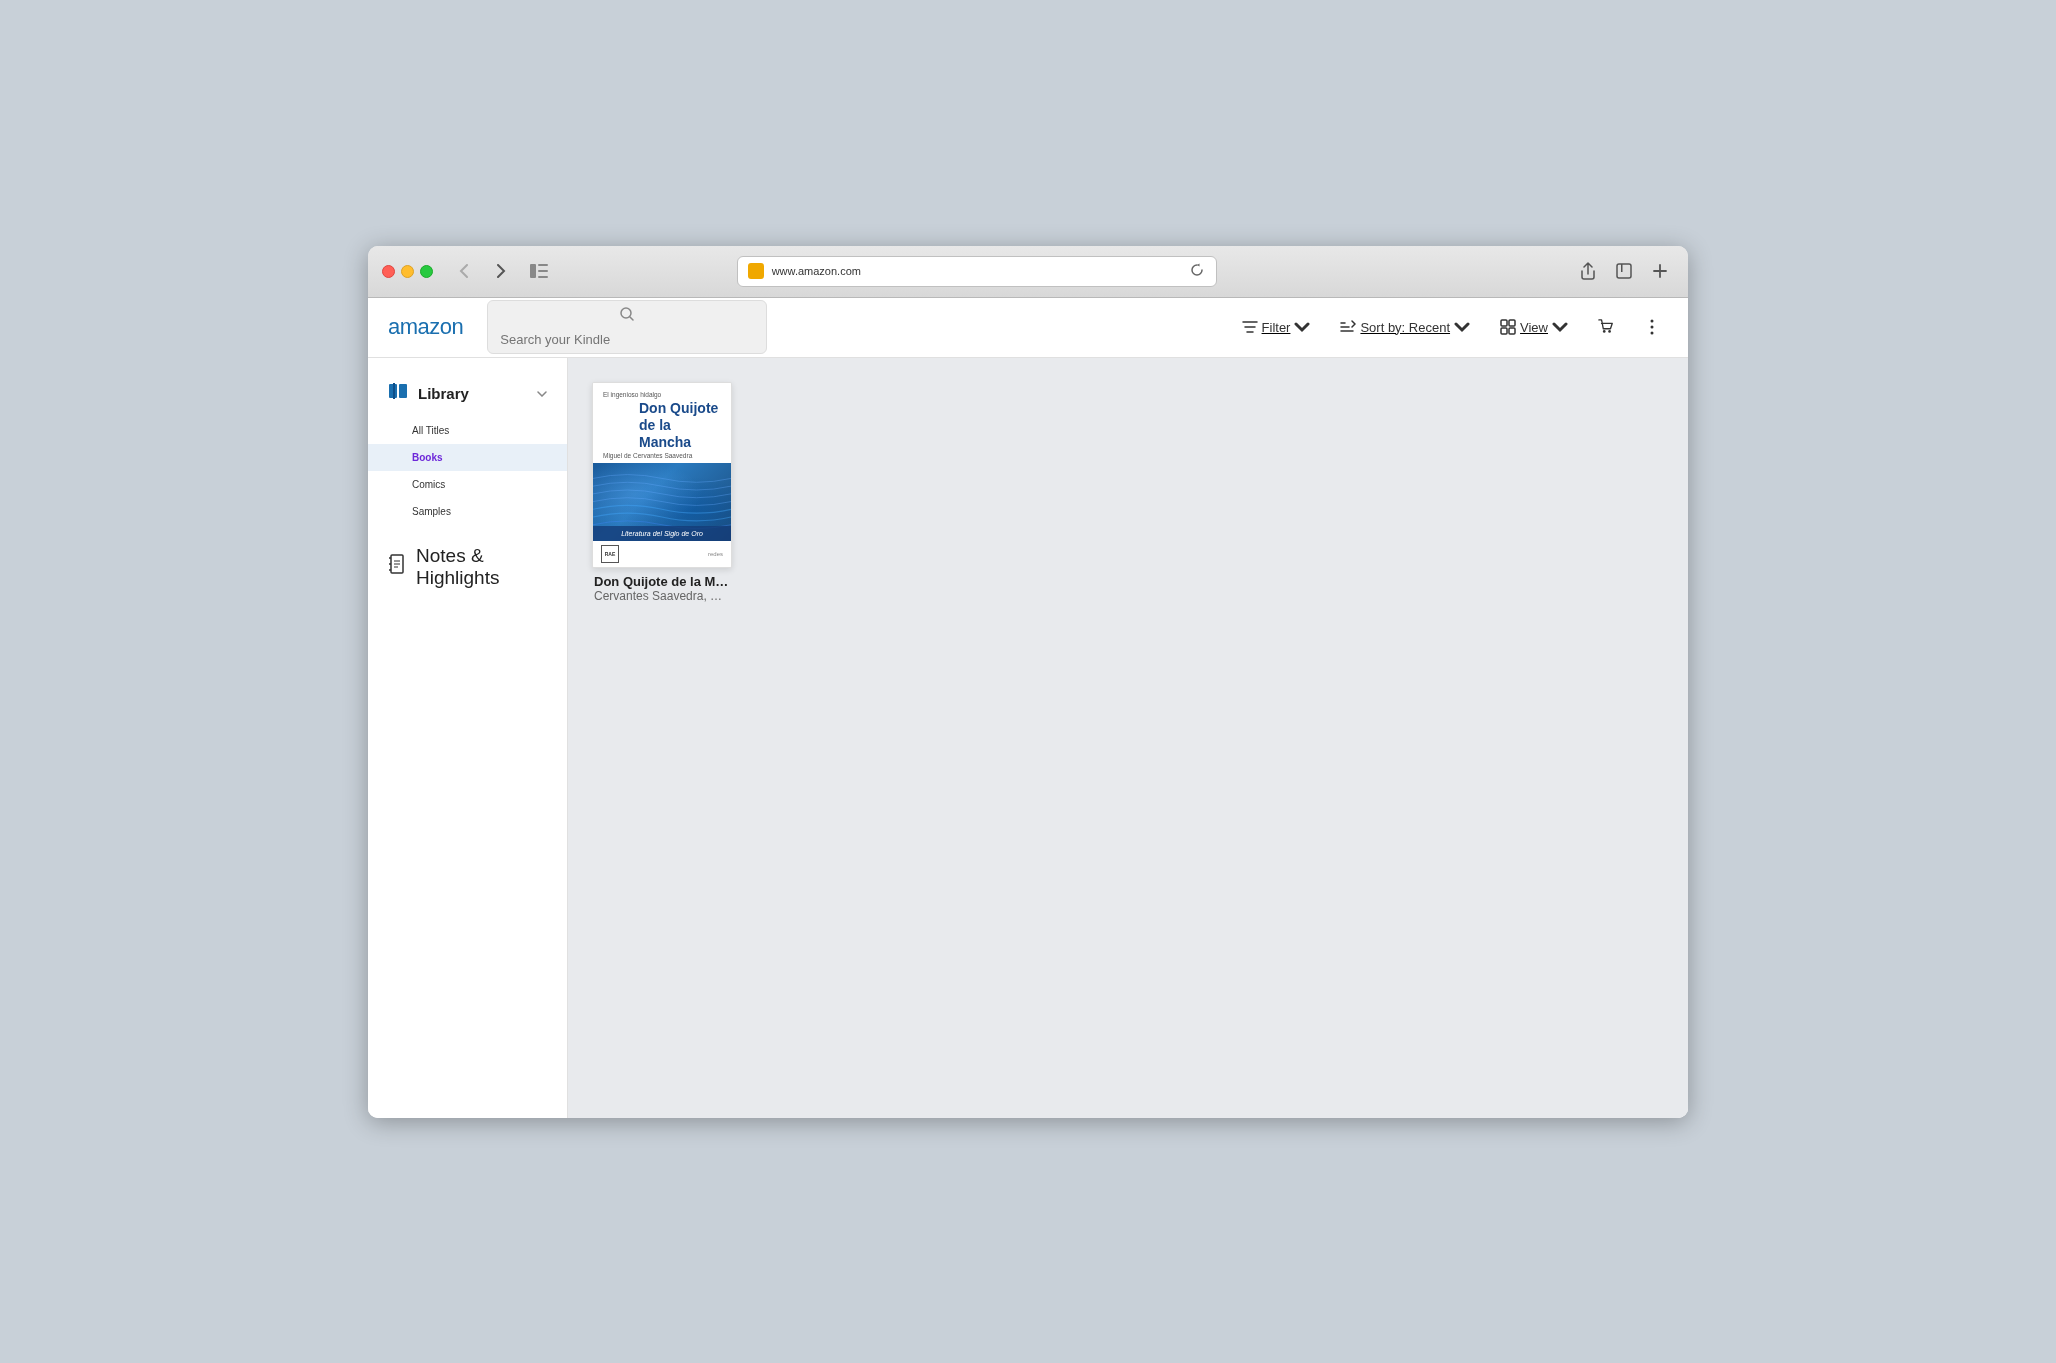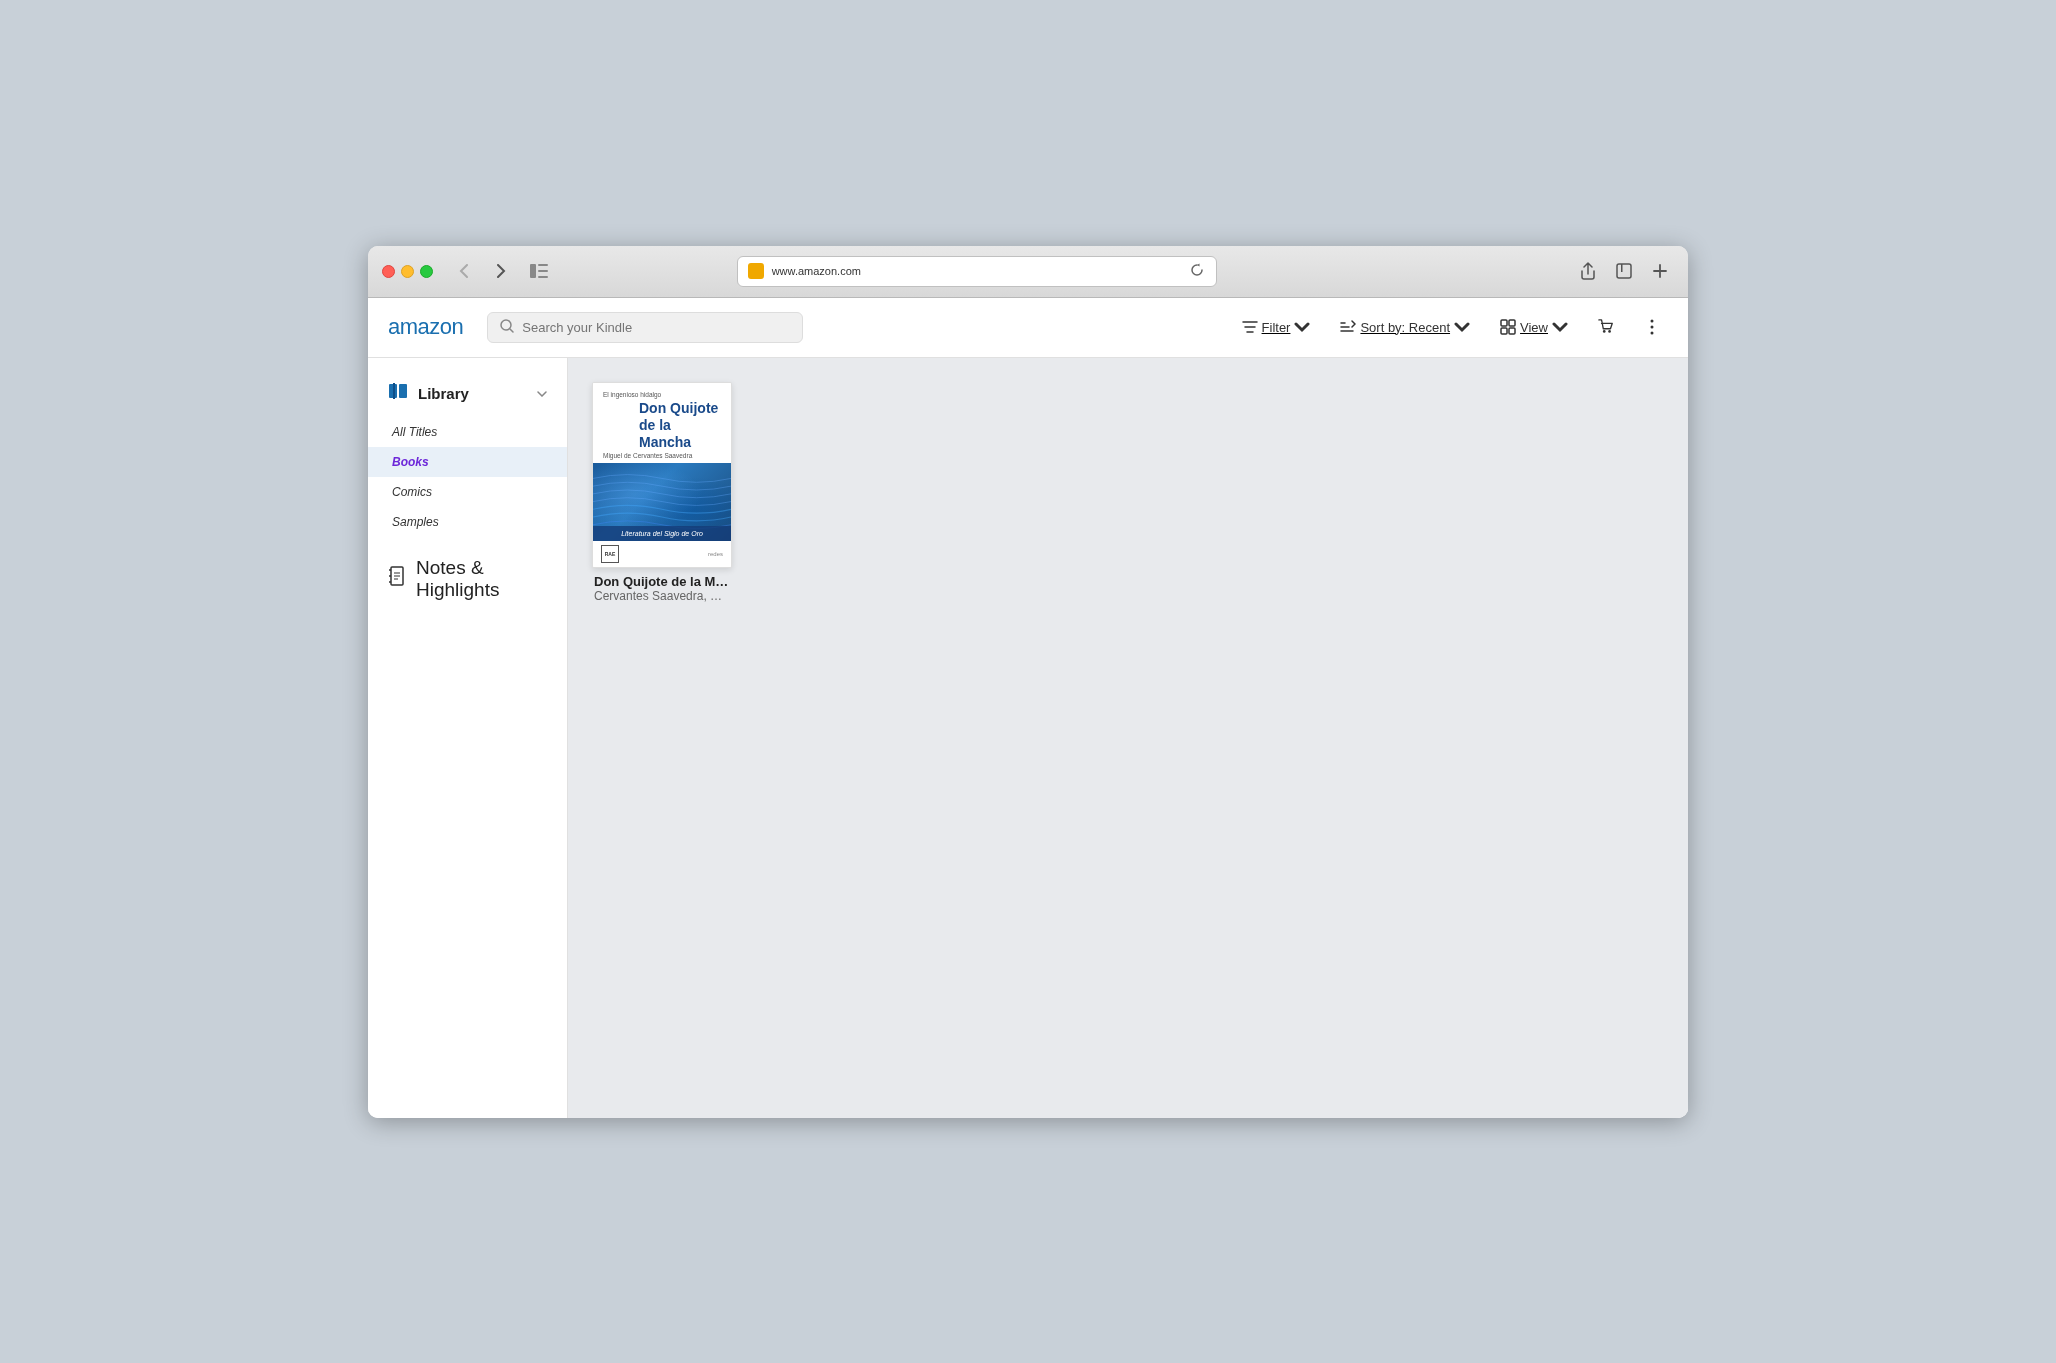--- a/index.html
+++ b/index.html
@@ -153,21 +153,22 @@
       margin-right: 8px;
     }
     .search-bar {
       display: flex;
       align-items: center;
       background: #f0f0f0;
       border: 1px solid #ddd;
       border-radius: 6px;
       padding: 6px 12px;
       gap: 8px;
-      width: 316px;
+      width: 280px;
+      flex-direction: column;
     }
     .search-icon {
       color: #888;
       font-size: 14px;
     }
     .search-input {
       background: transparent;
       border: none;
       outline: none;
       font-size: 13px;
@@ -229,26 +230,25 @@
       color: #888;
     }
     .sidebar-book-icon {
       font-size: 18px;
       color: #1a6faf;
     }
     .sidebar-items {
       padding: 4px 0;
     }
     .sidebar-item {
-      padding: 8px 20px 8px 24px;
-      font-size: 12px;
+      padding: 8px 20px 8px 44px;
+      font-size: 10px;
       color: #333;
       cursor: pointer;
       border-radius: 0;
-      font-style: italic;
     }
     .sidebar-item.active {
       background: #e8f0f8;
       color: #6d28d9;
       font-weight: 600;
     }
     .sidebar-notes-section {
       margin-top: 8px;
       padding: 8px 20px;
       display: flex;

